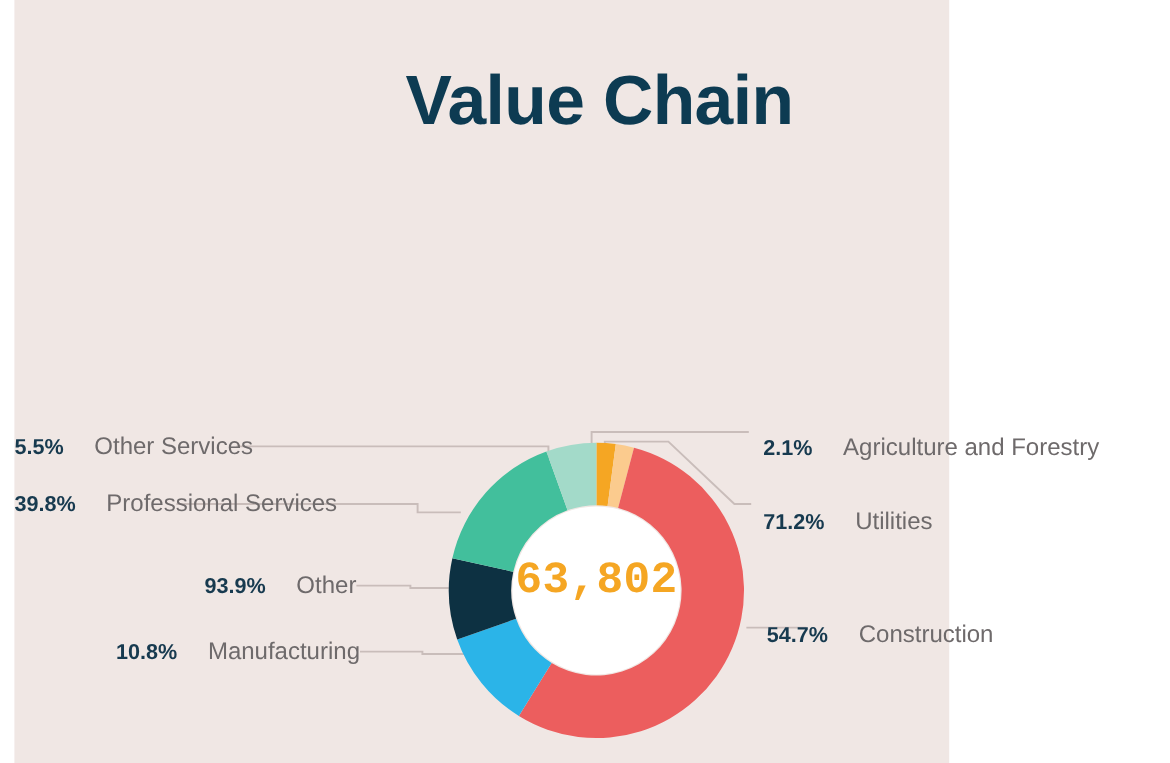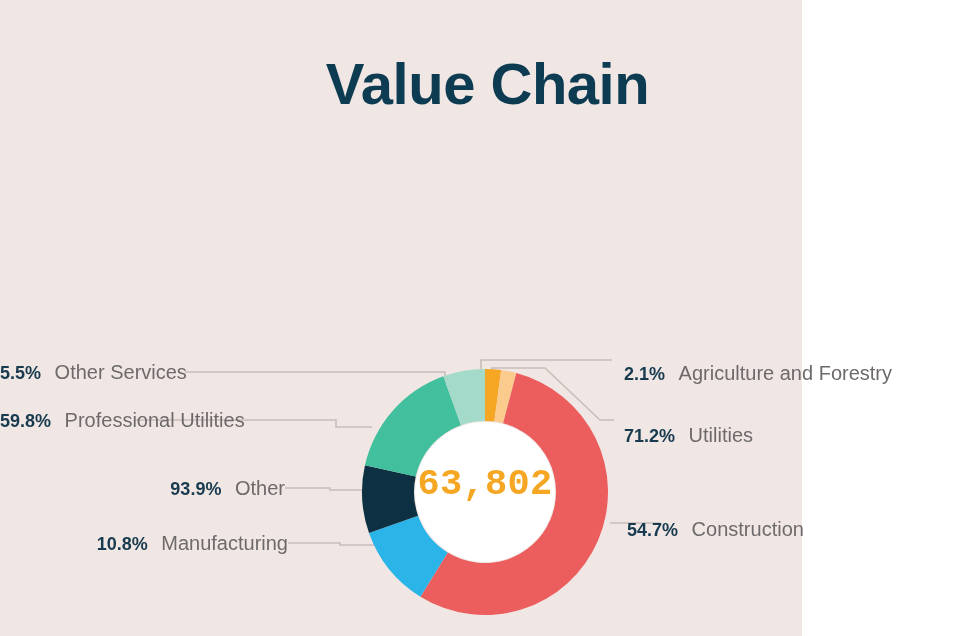--- a/index.html
+++ b/index.html
@@ -8,25 +8,24 @@
   }
   body {
     width: 975px;
     height: 636px;
     overflow: hidden;
     font-family: "Liberation Sans", sans-serif;
     position: relative;
   }
   #page {
     position: absolute;
-    left: 0; top: 0;
+    left: 12px; top: 0;
     width: 779px;
     height: 636px;
     background: #F0E7E4;
-    padding-left: 23px;
   }
   #title {
     position: absolute;
     left: 0;
     top: 52px;
     width: 975px;
     text-align: center;
     font-size: 58px;
     font-weight: bold;
     color: #0D3B52;
@@ -66,21 +65,21 @@
     line-height: 1;
   }
   .callout .pct {
     font-weight: bold;
     color: #173A4F;
     font-size: 18px;
   }
   .callout .cat {
     color: #6E6A6B;
     font-size: 20px;
-    margin-left: 8px;
+    margin-left: 20px;
   }
   .callout.right {
     text-align: center;
   }
   .callout.left {
     text-align: right;
   }
 </style>
 </head>
 <body>
@@ -125,22 +124,22 @@
     </svg>
 
     <div class="donut-center-label">63,802</div>
 
     <div class="callout left" style="left:0px; top:362px; width:185px;">
       <span class="pct">5.5%</span>
       <span class="cat">Other Services</span>
     </div>
 
     <div class="callout left" style="left:0px; top:410px; width:135px;">
-      <span class="pct">59.8%</span>
-      <span class="cat">Professional Utilities</span>
+      <span class="pct">39.8%</span>
+      <span class="cat">Professional Services</span>
     </div>
 
     <div class="callout left" style="left:0px; top:478px; width:285px;">
       <span class="pct">93.9%</span>
       <span class="cat">Other</span>
     </div>
 
     <div class="callout left" style="left:0px; top:533px; width:288px;">
       <span class="pct">10.8%</span>
       <span class="cat">Manufacturing</span>

